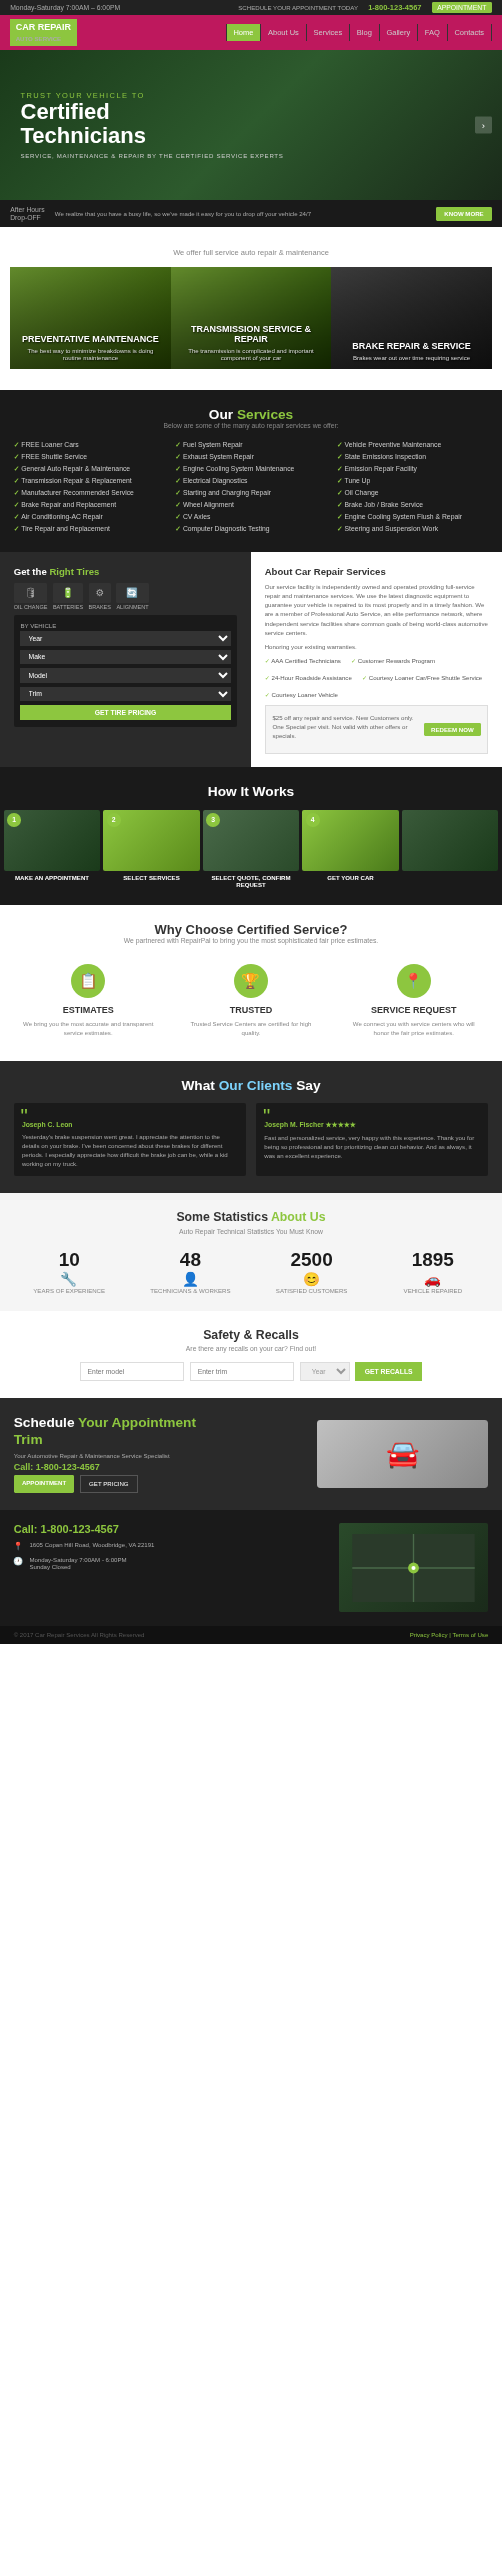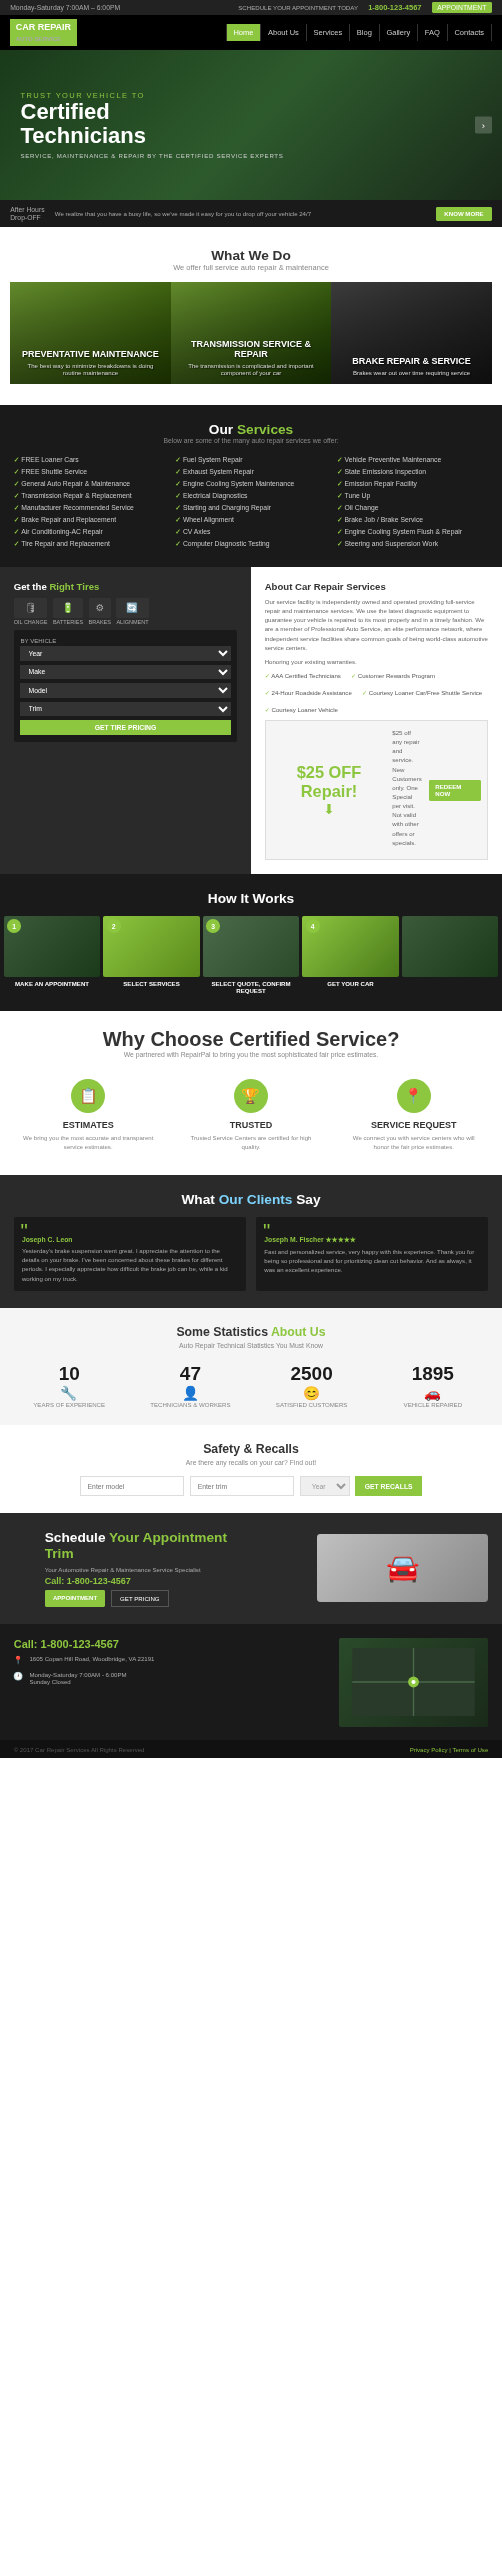--- a/index.html
+++ b/index.html
@@ -3,21 +3,21 @@
   <meta charset="utf-8">
   <style>
     * { margin: 0; padding: 0; box-sizing: border-box; }
     body { font-family: Arial, sans-serif; font-size: 9px; color: #333; width: 502px; }
 
     
     .top-bar { background: #222; color: #aaa; font-size: 6.8px; padding: 2px 10.2px; display: flex; justify-content: space-between; align-items: center; }
     .top-bar .appointment-btn { background: #8dc63f; color: #fff; padding: 2px 5.5px; font-size: 6.8px; border-radius: 1.4px; }
     .top-bar .phone { color: #8dc63f; font-weight: bold; font-size: 7.5px; }
 
-    .header { background: #000000; padding: 4.1px 10.2px; display: flex; justify-content: space-between; align-items: center; }
+    .header { background: #be185d; padding: 4.1px 10.2px; display: flex; justify-content: space-between; align-items: center; }
     .logo { display: flex; align-items: center; gap: 5.5px; }
     .logo-box { background: #8dc63f; color: #fff; font-weight: bold; font-size: 9px; padding: 2.7px 5.5px; line-height: 1.2; }
     .logo-sub { color: #aaa; font-size: 6.1px; }
 
     .nav { display: flex; gap: 0; }
     .nav a { color: #ccc; font-size: 7.5px; padding: 4.1px 6.8px; text-decoration: none; border-right: 0.7px solid #333; }
     .nav a:first-child { border-left: 0.7px solid #333; }
     .nav a.active { background: #8dc63f; color: #fff; }
 
     
@@ -92,21 +92,21 @@
     .step-num { position: absolute; top: 3.4px; left: 3.4px; background: #8dc63f; color: #fff; width: 13.7px; height: 13.7px; border-radius: 50%; display: flex; align-items: center; justify-content: center; font-size: 6.8px; font-weight: bold; }
     .step-label { color: #fff; font-size: 6.1px; text-align: center; margin-top: 3.4px; font-weight: bold; text-transform: uppercase; }
     .step-bg-1 { background: linear-gradient(135deg, #3a5a3a, #1a3a1a); }
     .step-bg-2 { background: linear-gradient(135deg, #8dc63f, #5a8a1a); }
     .step-bg-3 { background: linear-gradient(135deg, #4a6a4a, #2a4a2a); }
     .step-bg-4 { background: linear-gradient(135deg, #8dc63f, #4a7a1a); }
     .step-bg-5 { background: linear-gradient(135deg, #3a5a3a, #1a3a1a); }
 
     
     .section-why { background: #fff; padding: 17px 13.7px; text-align: center; }
-    .section-why h2 { font-size: 20px; font-weight: bold; color: #333; }
+    .section-why h2 { font-size: 13px; font-weight: bold; color: #333; }
     .section-why .sub { color: #888; font-size: 6.8px; margin-bottom: 13.7px; }
     .why-cards { display: grid; grid-template-columns: repeat(3, 1fr); gap: 13.7px; }
     .why-card { text-align: center; padding: 6.8px; }
     .why-icon { width: 34px; height: 34px; background: #8dc63f; border-radius: 50%; display: flex; align-items: center; justify-content: center; margin: 0 auto 6.8px; font-size: 15px; color: #fff; }
     .why-card h4 { font-size: 9px; font-weight: bold; color: #333; margin-bottom: 3.4px; }
     .why-card p { font-size: 6.1px; color: #888; line-height: 1.5; }
 
     
     .section-clients { background: #2a2a2a; padding: 17px 13.7px; }
     .section-clients h2 { text-align: center; color: #fff; font-size: 13.7px; font-weight: bold; margin-bottom: 10.2px; }
@@ -132,21 +132,21 @@
     
     .section-safety { background: #fff; padding: 17px 16px; text-align: center; }
     .section-safety h2 { font-size: 12.3px; font-weight: bold; color: #333; margin-bottom: 3.4px; }
     .section-safety .sub { color: #888; font-size: 6.8px; margin-bottom: 10.2px; }
     .recall-form { display: flex; gap: 5.5px; justify-content: center; flex-wrap: wrap; }
     .recall-form input, .recall-form select { padding: 4.1px 6.8px; border: 0.7px solid #ddd; font-size: 6.8px; color: #999; }
     .recall-form .get-recalls-btn { background: #8dc63f; color: #fff; border: none; padding: 4.1px 9.6px; font-size: 6.8px; font-weight: bold; cursor: pointer; }
 
     
     .section-schedule { background: #2a2a2a; padding: 17px 13.7px; display: flex; align-items: center; gap: 13.7px; }
-    .schedule-content { flex: 1; margin-left: 31px; }
+    .schedule-content { flex: 1; }
     .schedule-content h2 { color: #fff; font-size: 13.7px; font-weight: bold; line-height: 1.2; }
     .schedule-content h2 span { color: #8dc63f; }
     .schedule-content .call { color: #aaa; font-size: 7.5px; margin: 3.4px 0; }
     .schedule-content .desc { color: #888; font-size: 6.1px; margin-bottom: 6.8px; }
     .schedule-btns { display: flex; gap: 5.5px; }
     .appt-btn { background: #8dc63f; color: #fff; padding: 4.1px 8.2px; font-size: 6.1px; font-weight: bold; border-radius: 1.4px; text-transform: uppercase; }
     .pricing-btn { background: transparent; color: #fff; border: 0.7px solid #555; padding: 4.1px 8.2px; font-size: 6.1px; text-transform: uppercase; }
     .schedule-car { width: 171px; }
     .car-visual { width: 171px; height: 68px; background: linear-gradient(135deg, #c0c0c0, #888); border-radius: 3.4px; display: flex; align-items: center; justify-content: center; color: #fff; font-size: 27px; }
 
@@ -213,21 +213,20 @@
 <div class="after-hours">
   <div class="after-hours-title">
     <span>After Hours</span>
     <span>Drop-OFF</span>
   </div>
   <div class="after-hours-text">We realize that you have a busy life, so we've made it easy for you to drop off your vehicle 24/7</div>
   <div class="know-more-btn" style="cursor:pointer;">KNOW MORE</div>
 </div>
 
 <div class="section-what">
-  <h2 class="section-title">What We Do</h2>
   <p class="section-sub">We offer full service auto repair &amp; maintenance</p>
   <div class="services-grid">
     <div class="service-card" style="height:102px;position:relative;">
       <div class="svc-bg-1" style="width:100%;height:102px;"></div>
       <div class="service-card-overlay">
         <div class="service-card-title">PREVENTATIVE MAINTENANCE</div>
         <div class="service-card-desc">The best way to minimize breakdowns is doing routine maintenance</div>
       </div>
     </div>
     <div class="service-card" style="height:102px;position:relative;">
@@ -323,24 +322,20 @@
     <p>Our service facility is independently owned and operated providing full-service repair and maintenance services. We use the latest diagnostic equipment to guarantee your vehicle is repaired to its most properly and in a timely fashion. We are a member of Professional Auto Service, an elite performance network, where independent service facilities share common goals of being world-class automotive service centers.</p>
     <p>Honoring your existing warranties.</p>
     <div class="about-features">
       <span class="about-feature">AAA Certified Technicians</span>
       <span class="about-feature">Customer Rewards Program</span>
       <span class="about-feature">24-Hour Roadside Assistance</span>
       <span class="about-feature">Courtesy Loaner Car/Free Shuttle Service</span>
       <span class="about-feature">Courtesy Loaner Vehicle</span>
     </div>
     <div class="promo-box">
-      <div style="text-align:center;">
-        <div class="promo-price">$25 OFF Repair!</div>
-        <div style="color:#8dc63f;font-size:13.7px;">⬇</div>
-      </div>
       <p class="promo-text">$25 off any repair and service. New Customers only. One Special per visit. Not valid with other offers or specials.</p>
       <div class="redeem-btn" style="cursor:pointer;">REDEEM NOW</div>
     </div>
   </div>
 </div>
 
 <div class="section-how">
   <h2 class="title">How It Works</h2>
   <div class="how-steps">
     <div class="how-step">
@@ -413,21 +408,21 @@
 <div class="section-stats">
   <h2>Some Statistics <span>About Us</span></h2>
   <p class="sub">Auto Repair Technical Statistics You Must Know</p>
   <div class="stats-row">
     <div class="stat-item">
       <div class="stat-num">10</div>
       <div class="stat-icon">🔧</div>
       <div class="stat-label">YEARS OF EXPERIENCE</div>
     </div>
     <div class="stat-item">
-      <div class="stat-num">47</div>
+      <div class="stat-num">48</div>
       <div class="stat-icon">👤</div>
       <div class="stat-label">TECHNICIANS &amp; WORKERS</div>
     </div>
     <div class="stat-item">
       <div class="stat-num">2500</div>
       <div class="stat-icon">😊</div>
       <div class="stat-label">SATISFIED CUSTOMERS</div>
     </div>
     <div class="stat-item">
       <div class="stat-num">1895</div>

